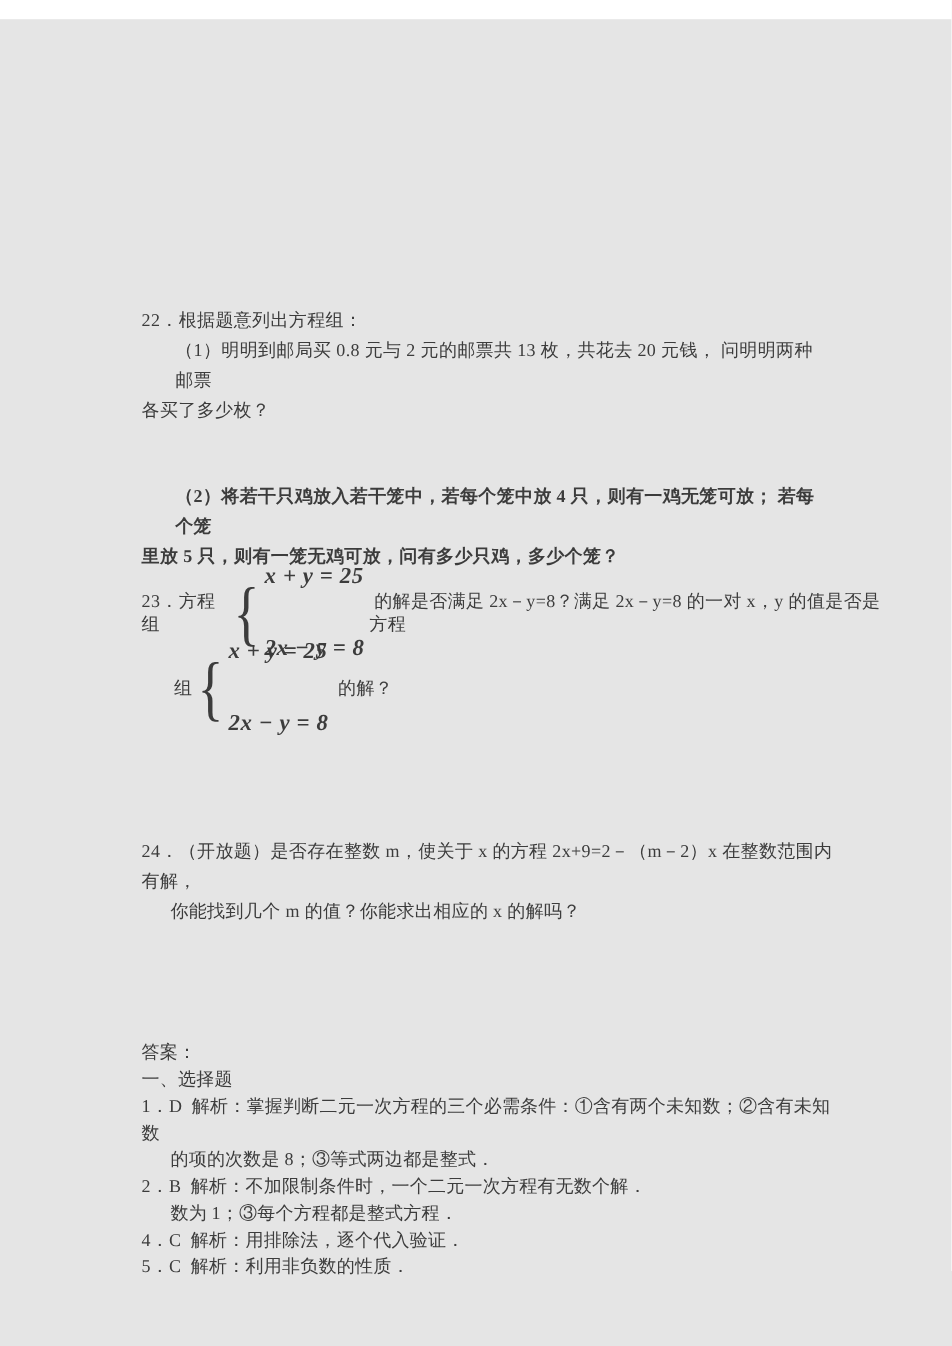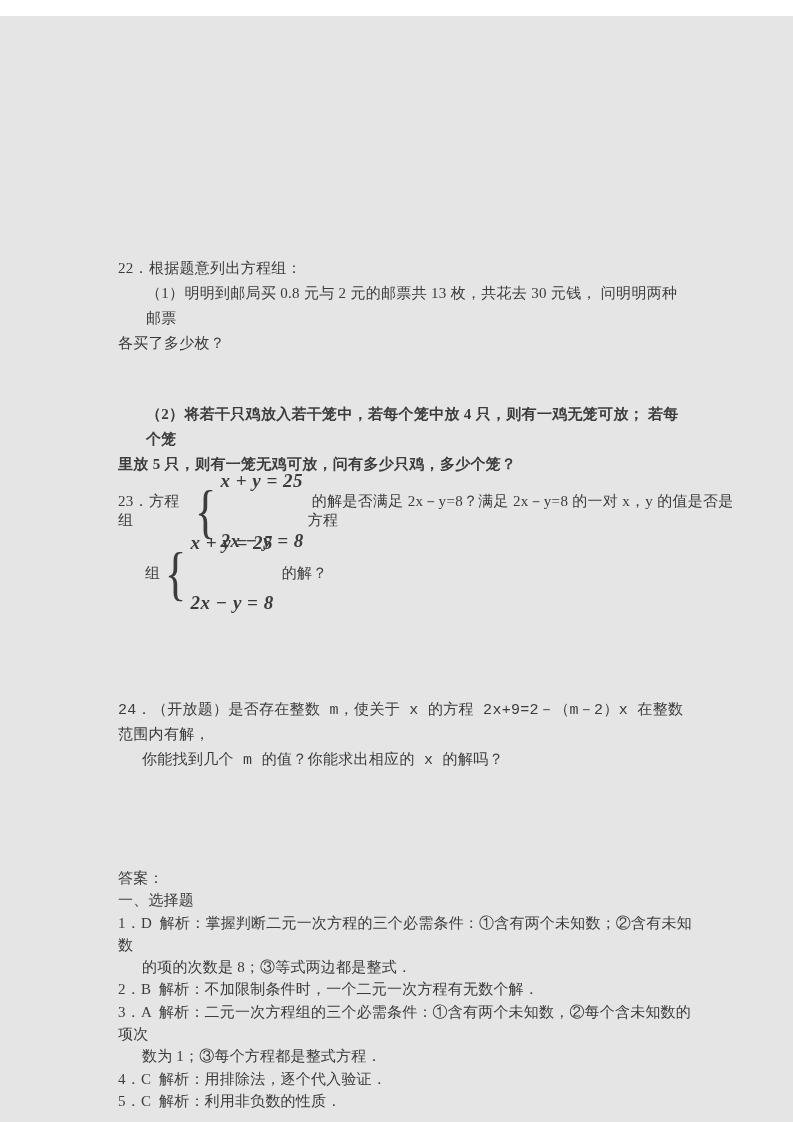--- a/index.html
+++ b/index.html
@@ -54,40 +54,40 @@
     font-family: "Liberation Serif", "DejaVu Serif", serif;
     font-style: italic;
     font-size: 19px;
     line-height: 26px;
     letter-spacing: 0.5px;
     white-space: pre;
     font-weight: bold;
   }
 
   
-  .q24 { top: 682px; left: 118px; width: 580px; font-family: Liberation Mono, monospace; }
+  .q24 { top: 682px; left: 118px; width: 580px; }
 
   
   .answers { top: 851px; left: 118px; width: 585px; font-family: Liberation Serif, serif; }
   .aline {
     font-size: 15px;
     line-height: 22.3px;
     white-space: pre-wrap;
     letter-spacing: 0.2px;
   }
   .cont { padding-left: 24px; }
 </style>
 </head>
 <body>
 
 <div class="page">
 
   <section class="q22">
     <div class="line">22．根据题意列出方程组：</div>
-    <div class="line indent1">（1）明明到邮局买 0.8 元与 2 元的邮票共 13 枚，共花去 30 元钱， 问明明两种邮票</div>
+    <div class="line indent1">（1）明明到邮局买 0.8 元与 2 元的邮票共 13 枚，共花去 20 元钱， 问明明两种邮票</div>
     <div class="line">各买了多少枚？</div>
   </section>
 
   <section class="q22b">
     <div class="line indent1">（2）将若干只鸡放入若干笼中，若每个笼中放 4 只，则有一鸡无笼可放； 若每个笼</div>
     <div class="line">里放 5 只，则有一笼无鸡可放，问有多少只鸡，多少个笼？</div>
   </section>
 
   <section class="q23">
     <div class="sysrow">
@@ -125,21 +125,20 @@
 
     <div>
       <div class="aline">1．D  解析：掌握判断二元一次方程的三个必需条件：①含有两个未知数；②含有未知数</div>
       <div class="aline cont">的项的次数是 8；③等式两边都是整式．</div>
     </div>
     <div>
       <div class="aline">2．B  解析：不加限制条件时，一个二元一次方程有无数个解．</div>
       <div class="aline cont"></div>
     </div>
     <div>
-      <div class="aline">3．A  解析：二元一次方程组的三个必需条件：①含有两个未知数，②每个含未知数的项次</div>
       <div class="aline cont">数为 1；③每个方程都是整式方程．</div>
     </div>
     <div>
       <div class="aline">4．C  解析：用排除法，逐个代入验证．</div>
       <div class="aline cont"></div>
     </div>
     <div>
       <div class="aline">5．C  解析：利用非负数的性质．</div>
       <div class="aline cont"></div>
     </div>

